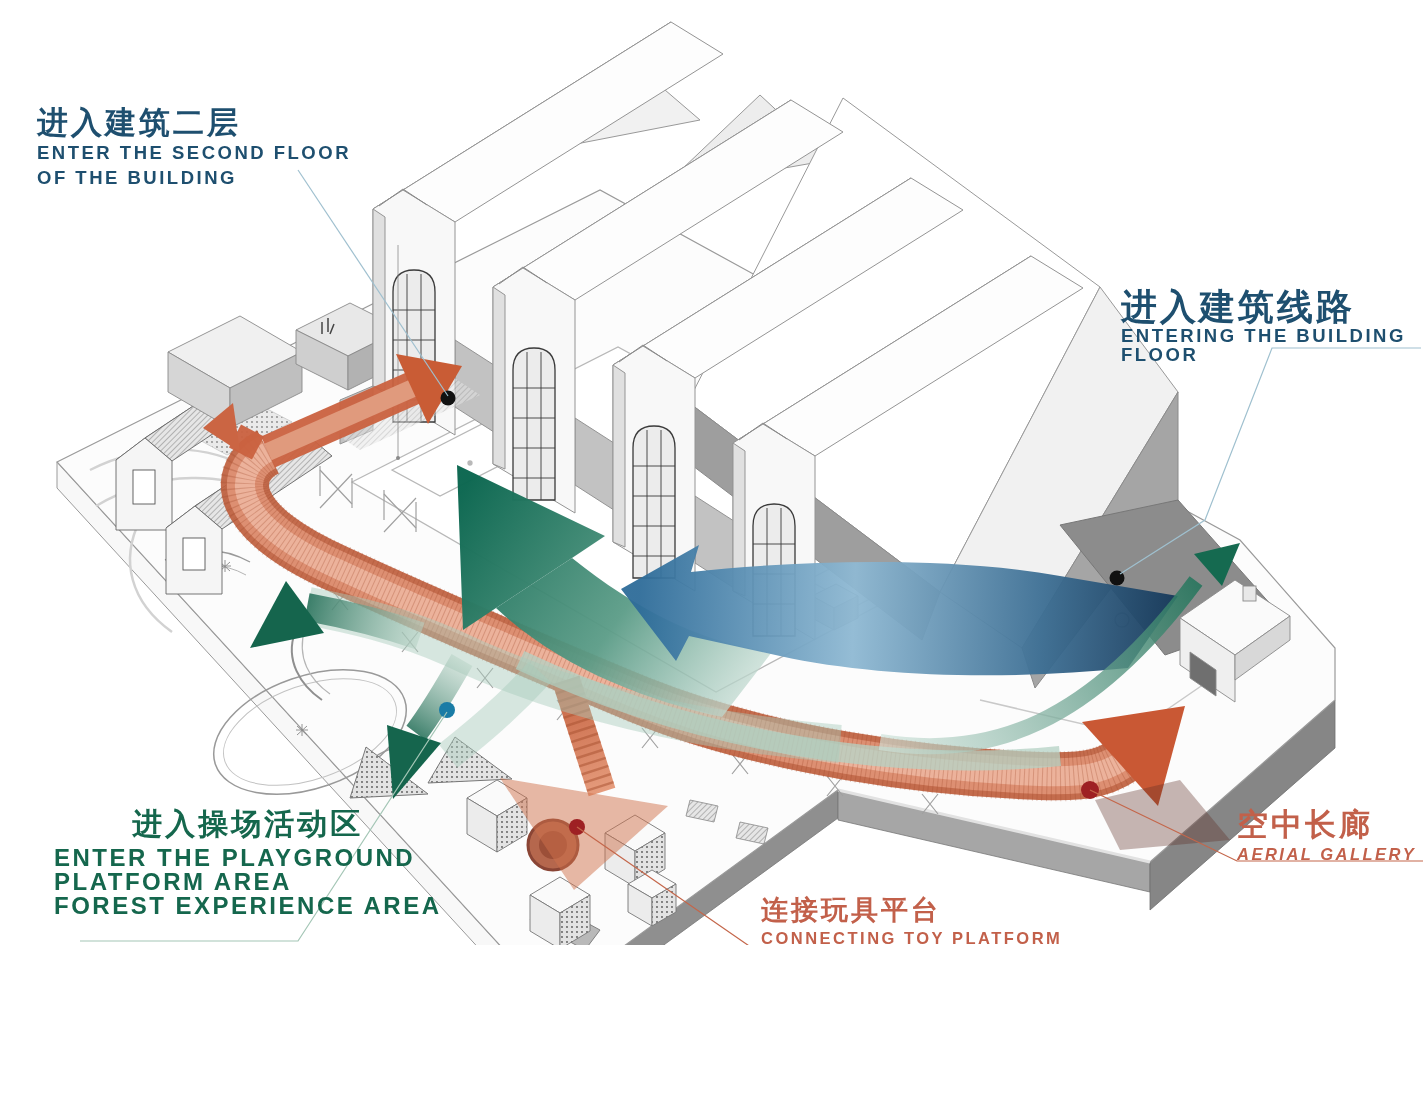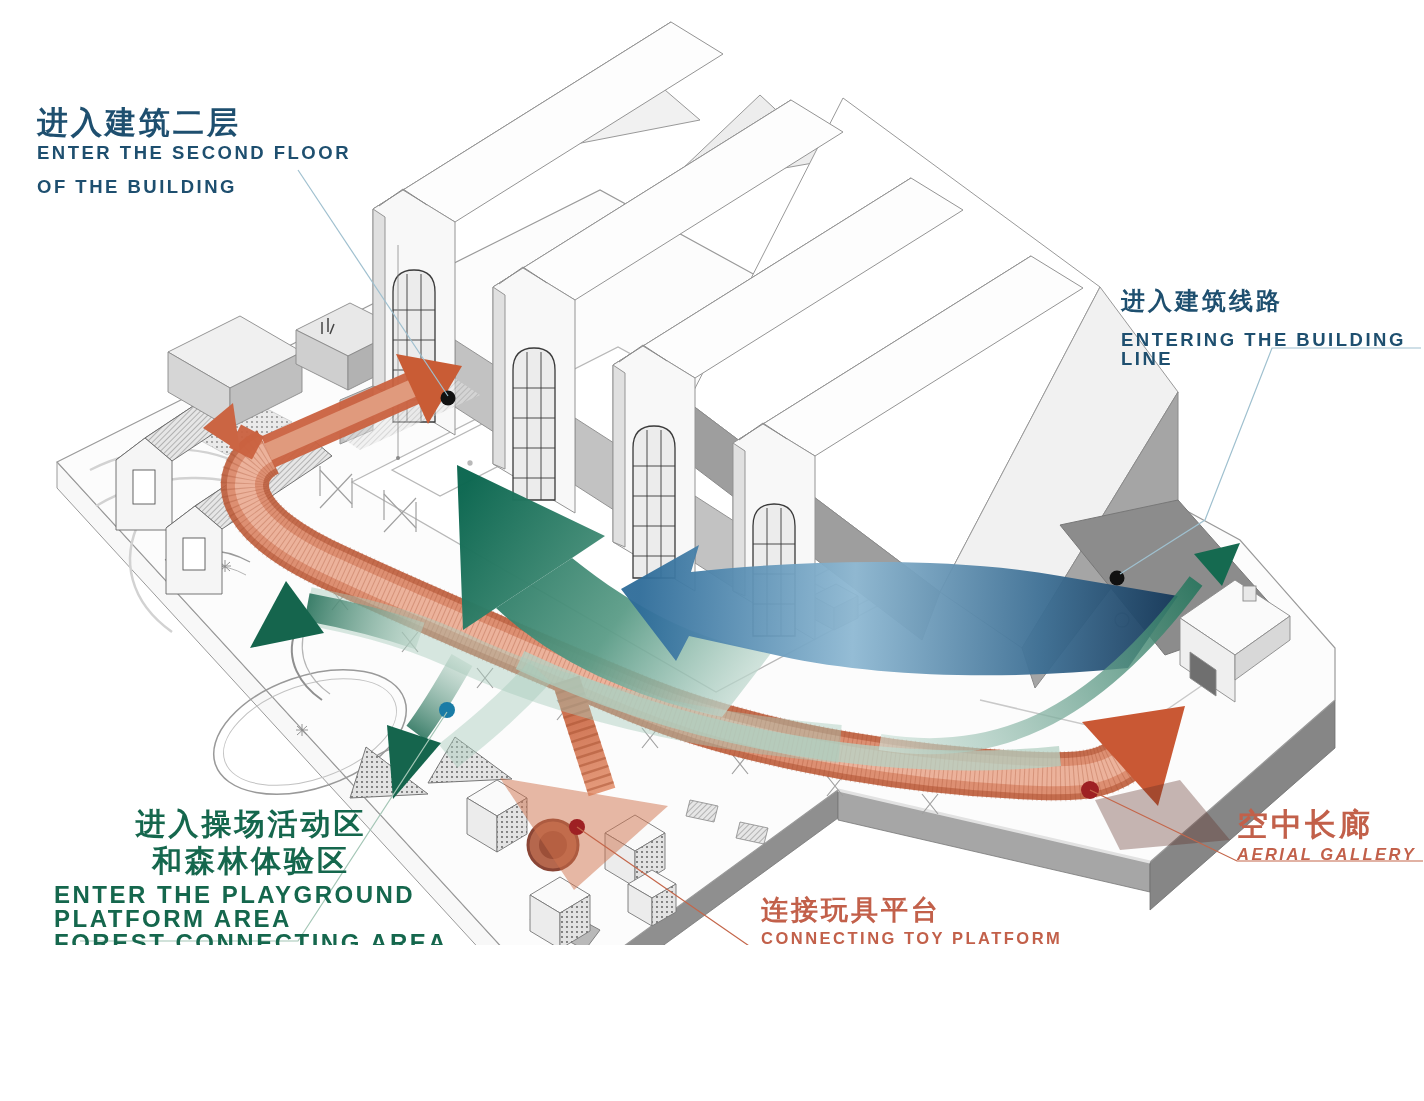--- a/index.html
+++ b/index.html
@@ -8,23 +8,23 @@
   svg{position:absolute;left:0;top:0;}
   .lbl{position:absolute;font-weight:bold;line-height:1;}
   .lbl .zh{display:block;letter-spacing:3px;}
   .lbl .en{display:block;letter-spacing:2.5px;}
   .blue{color:#1e4f6f;}
   .green{color:#15674d;}
   .orange{color:#c2604a;}
   .lbl-second-floor{left:37px;top:107px;}
   .lbl-second-floor .zh{font-size:31px;margin-bottom:6px;}
   .lbl-second-floor .en{font-size:18.5px;}
-  .lbl-second-floor .en2{margin-top:15px;}
+  .lbl-second-floor .en2{margin-top:6px;}
   .lbl-building-line{left:1121px;top:289px;}
-  .lbl-building-line .zh{font-size:24px;margin-bottom:18px;}
+  .lbl-building-line .zh{font-size:36px;margin-bottom:2px;}
   .lbl-building-line .en{font-size:18.5px;}
   .lbl-playground{left:54px;top:809px;}
   .lbl-playground .zh{font-size:30px;margin-bottom:7px;text-align:center;}
   .lbl-playground .en{font-size:24px;margin-top:0;}
   .lbl-toy{left:761px;top:897px;}
   .lbl-toy .zh{font-size:27px;margin-bottom:6px;}
   .lbl-toy .en{font-size:16.5px;}
   .lbl-aerial{left:1237px;top:809px;}
   .lbl-aerial .zh{font-size:31px;margin-bottom:6px;}
   .lbl-aerial .en{font-size:16.5px;font-style:italic;}
@@ -364,29 +364,28 @@
 </svg>
 
   <div class="lbl lbl-second-floor blue">
     <span class="zh">进入建筑二层</span>
     <span class="en">ENTER THE SECOND FLOOR</span>
     <span class="en en2">OF THE BUILDING</span>
   </div>
 
   <div class="lbl lbl-building-line blue">
     <span class="zh">进入建筑线路</span>
-    <span class="en">ENTERING THE BUILDING LINE</span>
+    <span class="en">ENTERING THE BUILDING FLOOR</span>
   </div>
 
   <div class="lbl lbl-playground green">
     <span class="zh">进入操场活动区</span>
-    <span class="zh">和森林体验区</span>
     <span class="en">ENTER THE PLAYGROUND</span>
     <span class="en">PLATFORM AREA</span>
-    <span class="en">FOREST CONNECTING AREA</span>
+    <span class="en">FOREST EXPERIENCE AREA</span>
   </div>
 
   <div class="lbl lbl-toy orange">
     <span class="zh">连接玩具平台</span>
     <span class="en">CONNECTING TOY PLATFORM</span>
   </div>
 
   <div class="lbl lbl-aerial orange">
     <span class="zh">空中长廊</span>
     <span class="en">AERIAL GALLERY</span>

